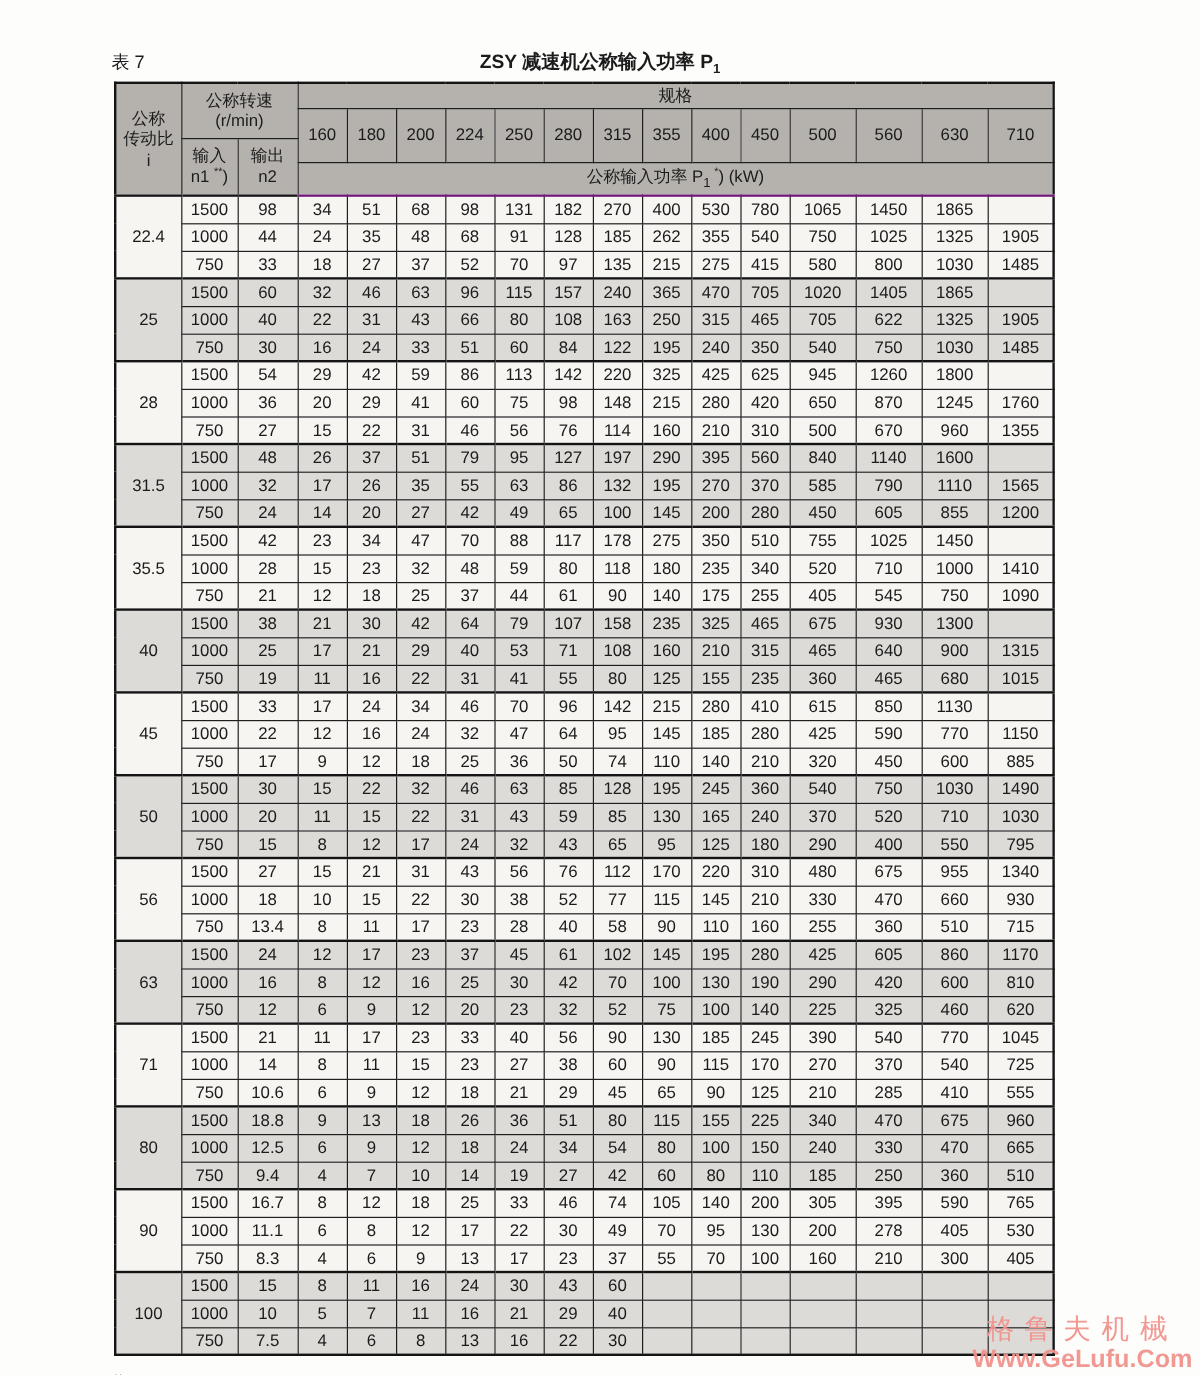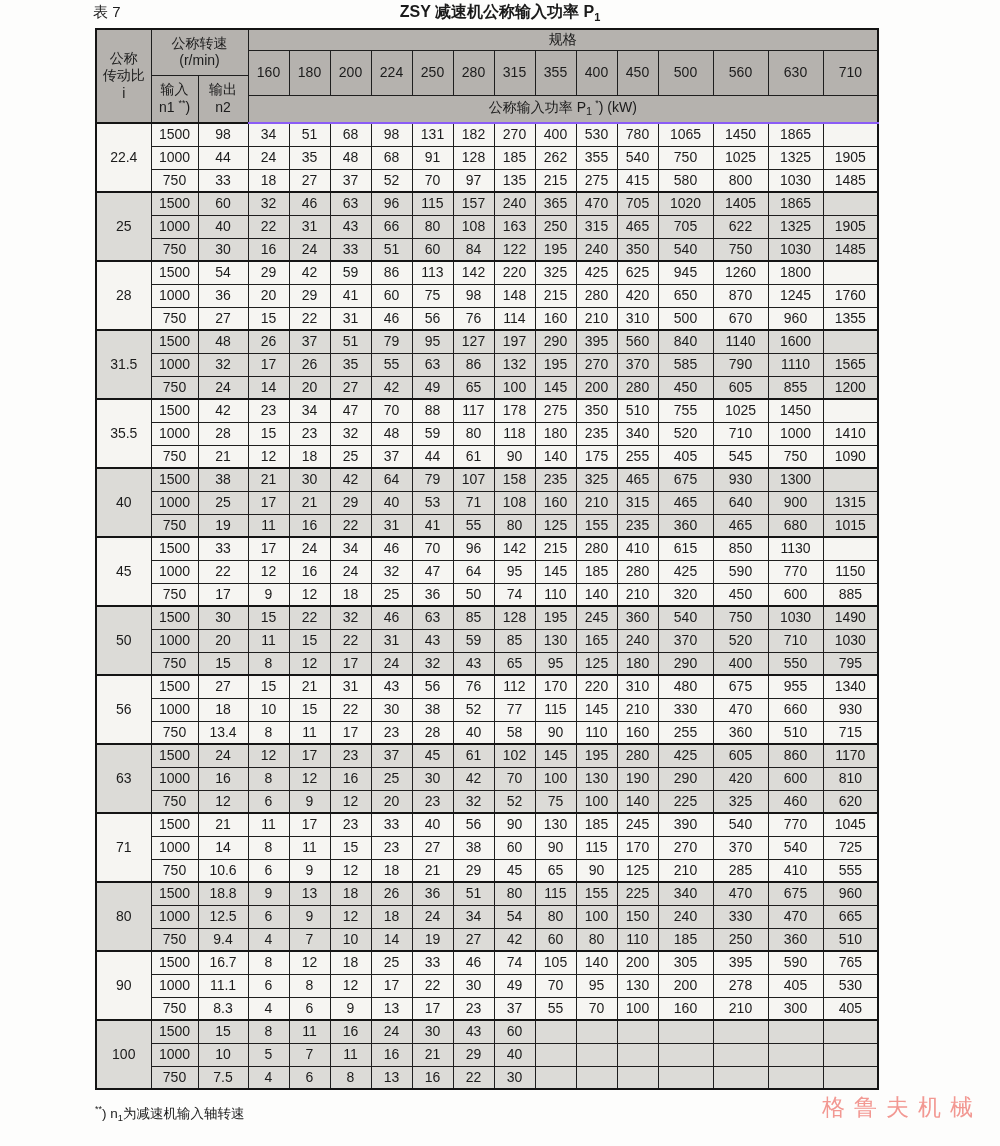--- a/index.html
+++ b/index.html
@@ -11,21 +11,21 @@
     --wm:#f2938d;
   }
   *{box-sizing:border-box;}
   html,body{margin:0;padding:0;}
   body{
     width:1000px;height:1146px;position:relative;
     background:#fdfdfc;color:var(--ink);
     font-family:"Liberation Sans","DejaVu Sans",sans-serif;
     overflow:hidden;
   }
-  .topbar{position:relative;height:28px;}
+  .topbar{position:relative;height:28px;margin-top:40px;}
   .table-no{position:absolute;left:93px;top:3px;font-size:15px;}
   .page-title{position:absolute;left:0;width:1000px;top:2px;text-align:center;font-size:16px;font-weight:bold;}
   .page-title sub{font-size:11px;}
   table{
     border-collapse:collapse;table-layout:fixed;
     margin-left:95px;width:782px;
     border:2px solid #141414;
   }
   col.c-ratio{width:55px} col.c-n1{width:47px} col.c-n2{width:50px}
   col.c-s{width:41px} col.c-w{width:55px}
@@ -40,21 +40,21 @@
   thead tr:nth-child(2){height:25px;}
   thead tr:nth-child(3){height:20px;}
   thead tr:nth-child(4){height:28px;}
   thead sup{font-size:9px;}
   .power-cell sup{margin-left:3px;}
   .power-cell sub,.page-title sub{font-size:11px;}
   tbody tr{height:23px;}
   tbody tr.g-light td{background:var(--row-light);}
   tbody tr.g-dark td{background:var(--row-dark);}
   tbody tr.group-start td{border-top:2px solid #141414;}
-  thead tr:nth-child(4) th{border-bottom:2px solid #8b5cf6;}
+  thead tr:nth-child(4) th{border-bottom:2px solid #701a75;}
   .footnotes{margin:7px 0 0 95px;font-size:13.5px;line-height:25px;}
   .fn sup{font-size:9px;}
   .fn sub{font-size:9.5px;}
   .watermark{
     position:absolute;left:804px;top:1092px;width:196px;
     text-align:center;color:var(--wm);opacity:.95;pointer-events:none;
   }
   .wm-cn{font-size:23px;font-weight:normal;letter-spacing:9px;font-family:"Liberation Serif","DejaVu Serif",serif;}
   .wm-url{font-size:21px;font-weight:bold;margin-top:-2px;font-family:"Liberation Sans","DejaVu Sans",sans-serif;}
 </style>
@@ -902,13 +902,14 @@
       </tr>
     </tbody>
 </table>
 
 <div class="footnotes">
   <div class="fn"><sup>**</sup><span>) n</span><sub>1</sub><span>为减速机输入轴转速</span></div>
 </div>
 
 <div class="watermark">
   <div class="wm-cn">格鲁夫机械</div>
+  <div class="wm-url">Www.GeLufu.Com</div>
 </div>
 
 </body></html>

